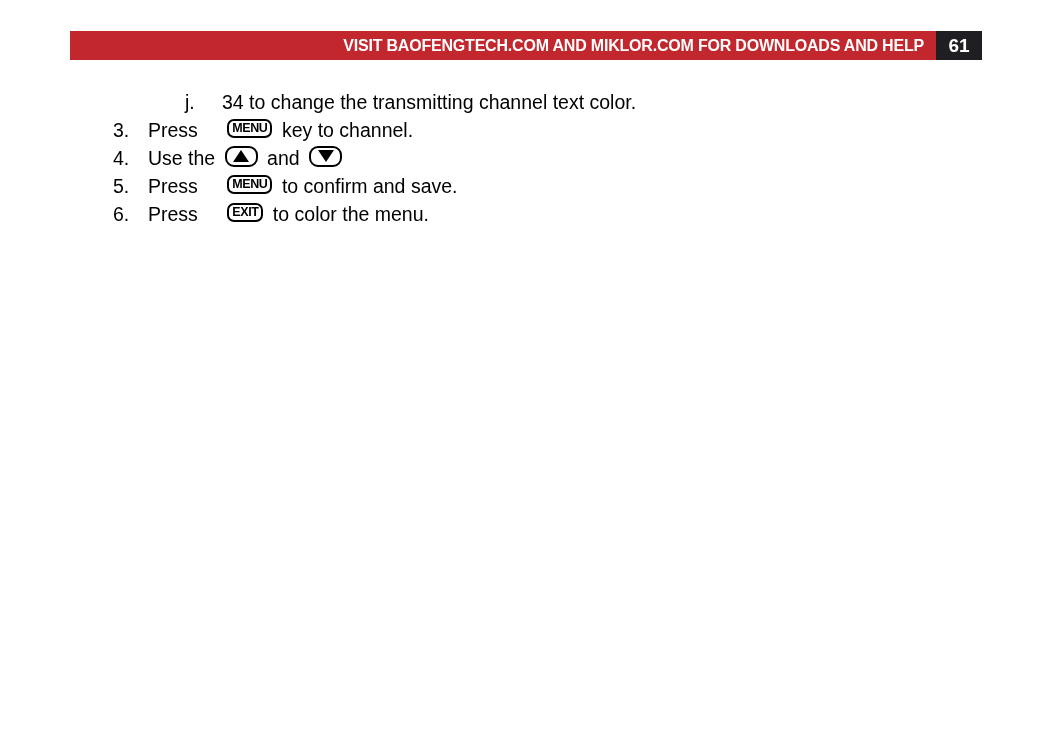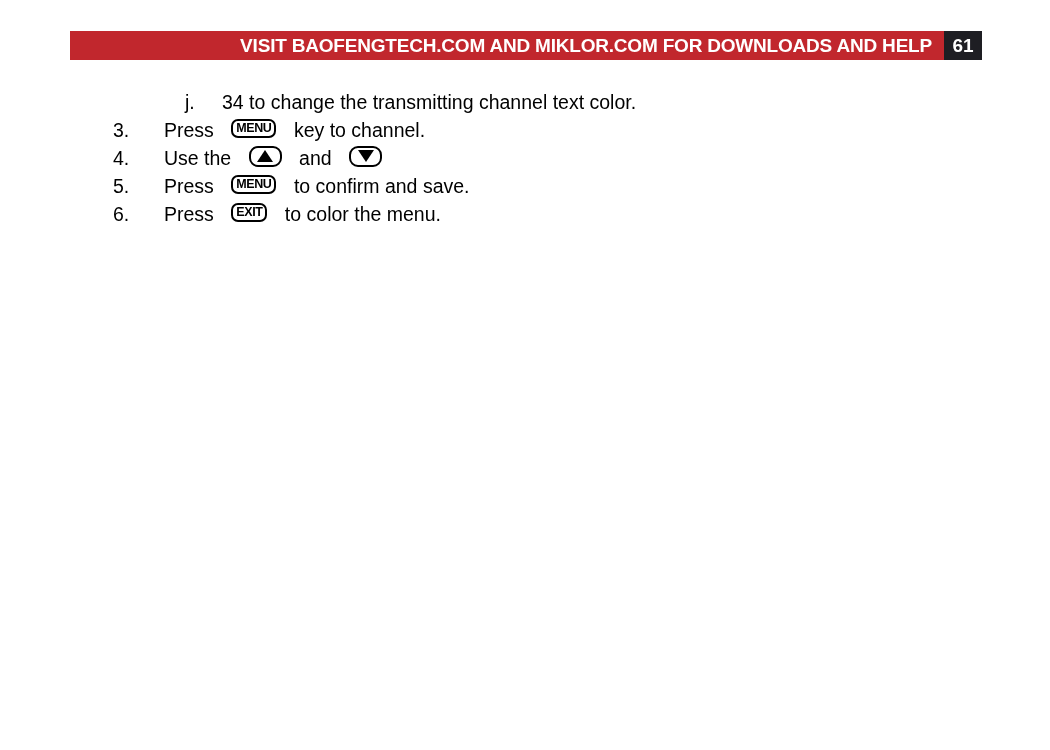--- a/index.html
+++ b/index.html
@@ -32,27 +32,27 @@
     display: flex;
     align-items: center;
     justify-content: flex-end;
     padding-right: 12px;
     box-sizing: border-box;
   }
   .banner-title {
     color: #ffffff;
     font-family: "Liberation Sans", sans-serif;
     font-weight: bold;
-    font-size: 19px;
+    font-size: 16px;
     letter-spacing: -0.2px;
     white-space: nowrap;
     line-height: 1;
   }
   .banner-page {
-    width: 38px;
+    width: 46px;
     background: #1e1e23;
     display: flex;
     align-items: center;
     justify-content: center;
     color: #ffffff;
     font-family: "Liberation Sans", sans-serif;
     font-weight: bold;
     font-size: 19px;
     line-height: 1;
   }
@@ -90,25 +90,25 @@
     line-height: 28px;
     white-space: nowrap;
   }
   .list-item .num {
     position: absolute;
     left: 113px;
     top: 0;
   }
   .list-item .body {
     position: absolute;
-    left: 164px;
-    top: 0;
-    display: flex;
-    align-items: center;
-    gap: 12px;
+    left: 148px;
+    top: 0;
+    display: flex;
+    align-items: center;
+    gap: 4px;
   }
   .list-item .body .txt { white-space: pre; }
 
   
   .keycap {
     display: inline-flex;
     align-items: center;
     justify-content: center;
     box-sizing: border-box;
     border: 2.2px solid #000000;
@@ -120,20 +120,21 @@
     vertical-align: middle;
     position: relative;
     top: -2px;
   }
   .keycap.text-key {
     height: 19px;
     padding: 0 3px;
     font-size: 12.5px;
     letter-spacing: -0.4px;
     line-height: 1;
+    margin-left: 20px;
   }
   .keycap.arrow-key {
     height: 21px;
     width: 33px;
     border-radius: 9px;
   }
   .tri {
     width: 0;
     height: 0;
     border-left: 8px solid transparent;

